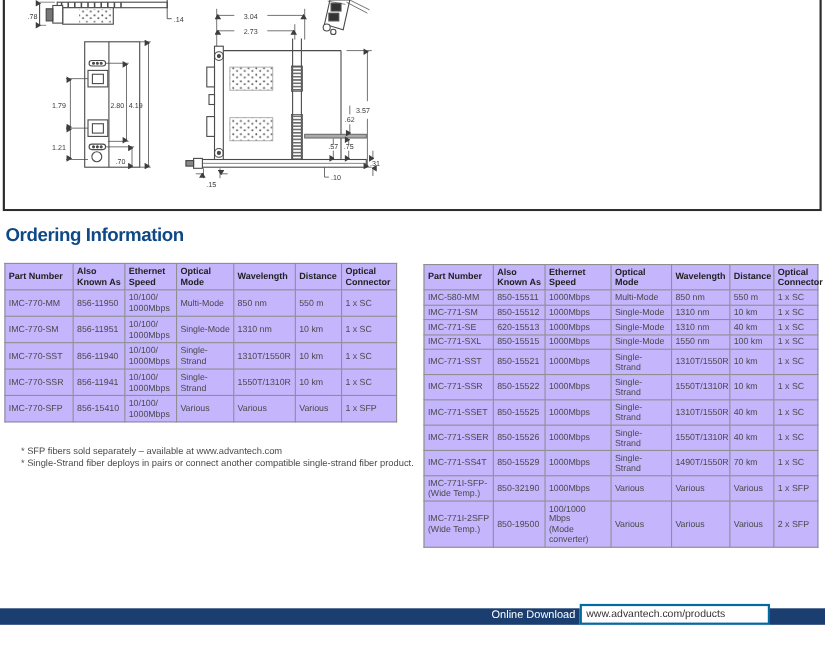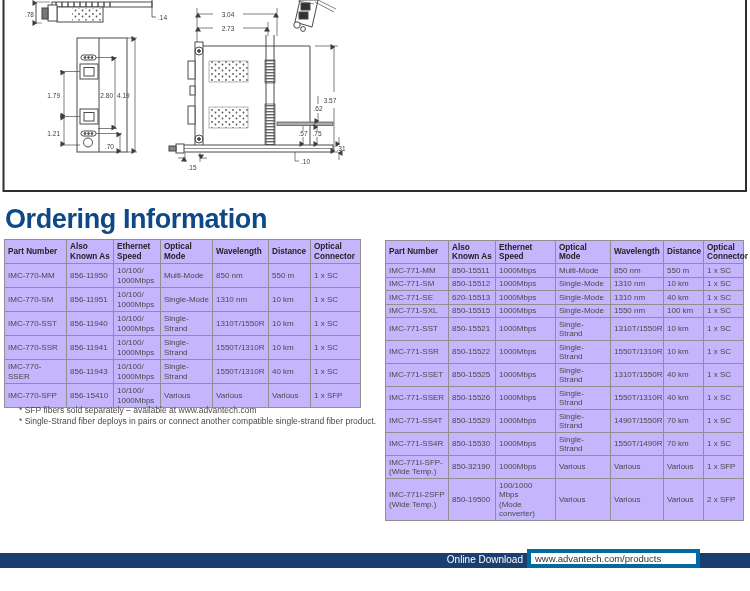--- a/index.html
+++ b/index.html
@@ -5,21 +5,21 @@
   * { margin:0; padding:0; box-sizing:border-box; }
   html,body { width:750px; height:591px; background:#fff; font-family:"Liberation Sans", sans-serif; }
   .page { position:relative; width:750px; height:591px; background:#ffffff; overflow:hidden; }
 
   
   .drawing-area { position:absolute; left:0; top:0; width:750px; height:192px; }
   .drawing-area svg { display:block; }
   .dim-text { font-family:"Liberation Sans", sans-serif; font-size:6.5px; fill:#3d3d3d; }
 
   
-  .section-heading { position:absolute; left:5px; top:204px; font-size:27px; font-weight:bold;
+  .section-heading { position:absolute; left:5px; top:204px; font-size:17px; font-weight:bold;
                      color:#0e4886; letter-spacing:-0.4px; }
 
   
   table.ordering { position:absolute; border-collapse:collapse; table-layout:fixed;
                    border:1.5px solid #6f6f6f; background:#c4b5fd; }
   table.ordering th, table.ordering td {
       border:1px solid #8f8f8f; white-space:pre-line; text-align:left;
       font-size:8px; line-height:9.5px; color:#4a4a4a; padding:2px 3px; vertical-align:middle;
   }
   table.ordering th { font-weight:bold; color:#222; font-size:8.2px; }
@@ -27,21 +27,21 @@
   #table-771 { left:385px; top:240px; width:358px; }
   #table-771 th, #table-771 td { padding:1.5px 3px; }
 
   
   .footnotes { position:absolute; left:5px; top:405px; font-size:8.5px; line-height:11px; color:#4a4a4a;margin-left:14px; }
 
   
   .footer-bar { position:absolute; left:0; top:553px; width:750px; height:15px; background:#1b3e70; }
   .footer-label { position:absolute; right:227px; top:554px; font-size:10px; font-weight:normal; color:#ffffff; }
   .footer-urlbox { position:absolute; left:527px; top:549px; width:173px; height:19px; background:#ffffff;
-                   border:4px solid #0369a1; display:flex; align-items:center; padding-left:4px; }
+                   border:2px solid #0369a1; display:flex; align-items:center; padding-left:4px; }
   .footer-url { font-size:9.5px; color:#333; }
 </style>
 </head>
 <body>
 
 <div class="page">
 
   <div class="drawing-area">
     <svg width="750" height="192" viewBox="0 0 750 192">
       <defs>
@@ -251,30 +251,20 @@
           <td>IMC-770-SSR</td>
           <td>856-11941</td>
           <td>10/100/
 1000Mbps</td>
           <td>Single-Strand</td>
           <td>1550T/1310R</td>
           <td>10 km</td>
           <td>1 x SC</td>
         </tr>
         <tr>
-          <td>IMC-770-SSER</td>
-          <td>856-11943</td>
-          <td>10/100/
-1000Mbps</td>
-          <td>Single-Strand</td>
-          <td>1550T/1310R</td>
-          <td>40 km</td>
-          <td>1 x SC</td>
-        </tr>
-        <tr>
           <td>IMC-770-SFP</td>
           <td>856-15410</td>
           <td>10/100/
 1000Mbps</td>
           <td>Various</td>
           <td>Various</td>
           <td>Various</td>
           <td>1 x SFP</td>
         </tr>
       </tbody>
@@ -300,21 +290,21 @@
           <th>Optical
 Mode</th>
           <th>Wavelength</th>
           <th>Distance</th>
           <th>Optical
 Connector</th>
         </tr>
       </thead>
       <tbody>
         <tr>
-          <td>IMC-771-MM</td>
+          <td>IMC-580-MM</td>
           <td>850-15511</td>
           <td>1000Mbps</td>
           <td>Multi-Mode</td>
           <td>850 nm</td>
           <td>550 m</td>
           <td>1 x SC</td>
         </tr>
         <tr>
           <td>IMC-771-SM</td>
           <td>850-15512</td>
@@ -377,29 +367,20 @@
           <td>1550T/1310R</td>
           <td>40 km</td>
           <td>1 x SC</td>
         </tr>
         <tr>
           <td>IMC-771-SS4T</td>
           <td>850-15529</td>
           <td>1000Mbps</td>
           <td>Single-Strand</td>
           <td>1490T/1550R</td>
-          <td>70 km</td>
-          <td>1 x SC</td>
-        </tr>
-        <tr>
-          <td>IMC-771-SS4R</td>
-          <td>850-15530</td>
-          <td>1000Mbps</td>
-          <td>Single-Strand</td>
-          <td>1550T/1490R</td>
           <td>70 km</td>
           <td>1 x SC</td>
         </tr>
         <tr>
           <td>IMC-771I-SFP-
 (Wide Temp.)</td>
           <td>850-32190</td>
           <td>1000Mbps</td>
           <td>Various</td>
           <td>Various</td>

